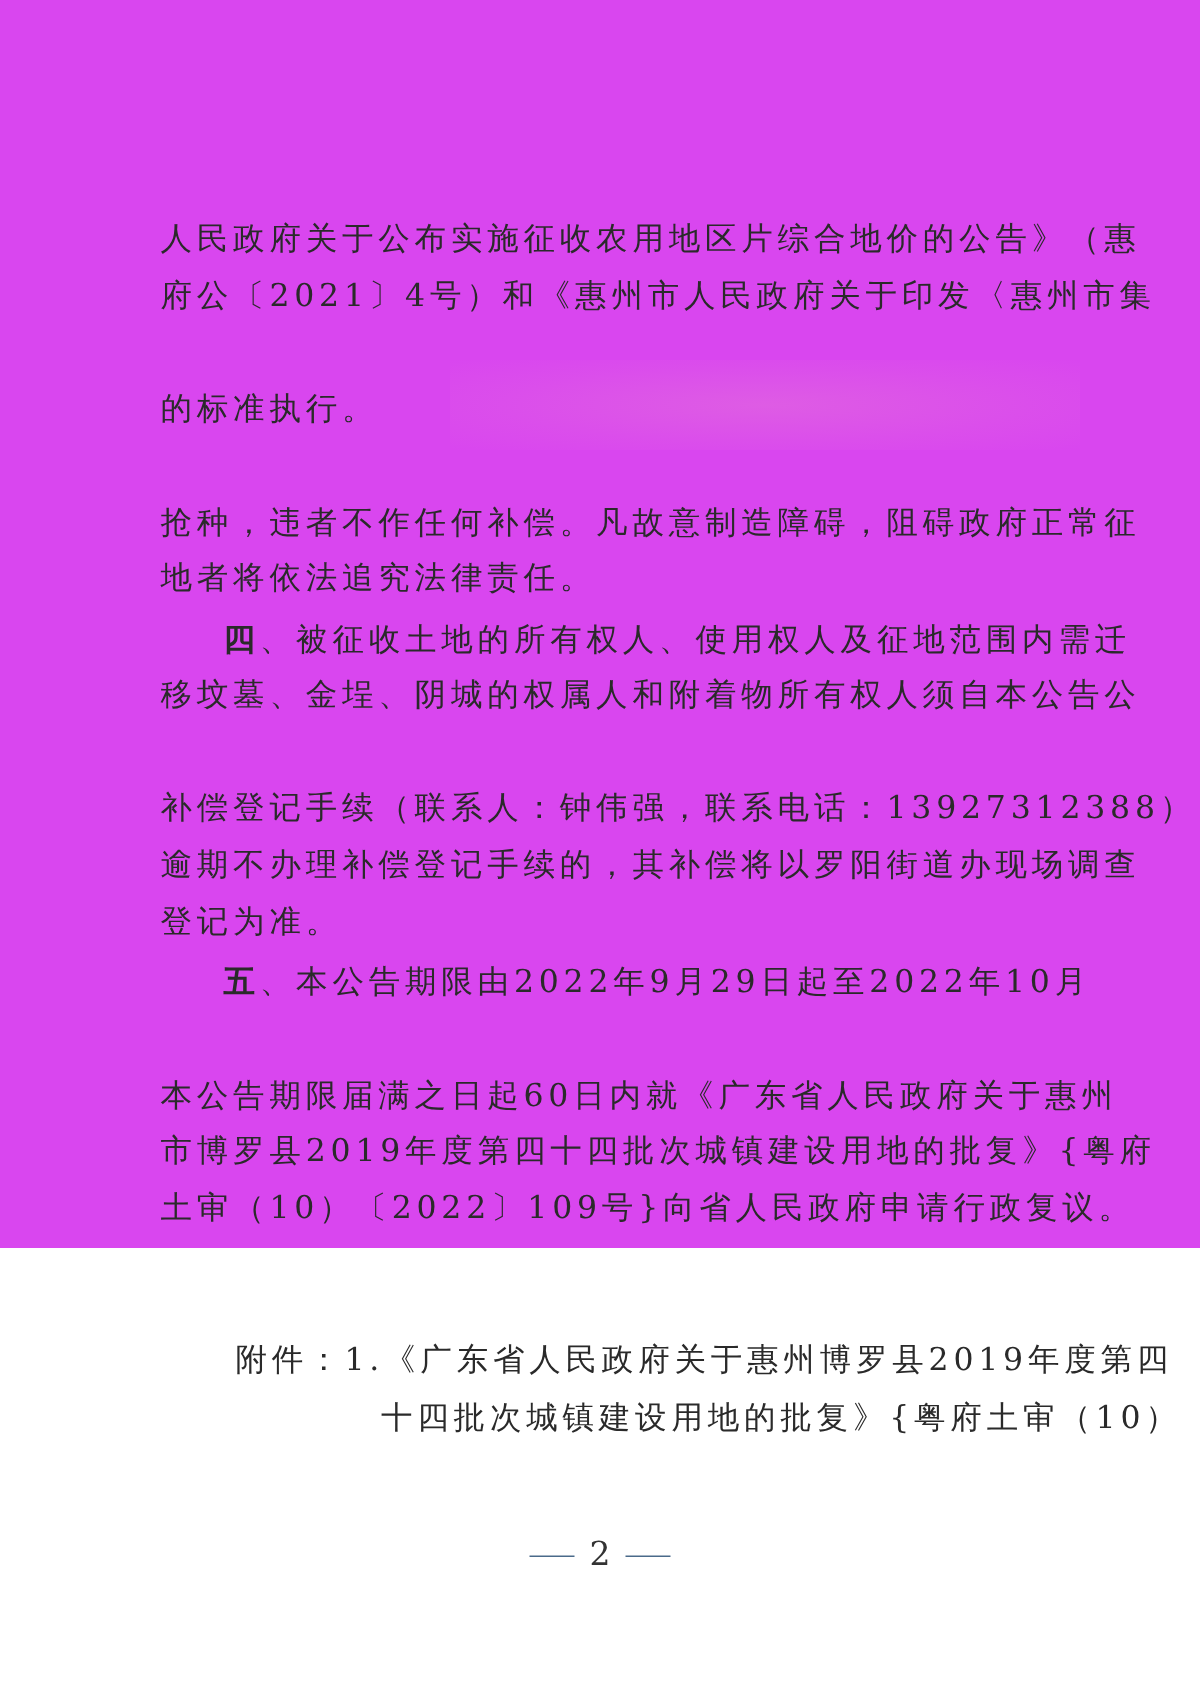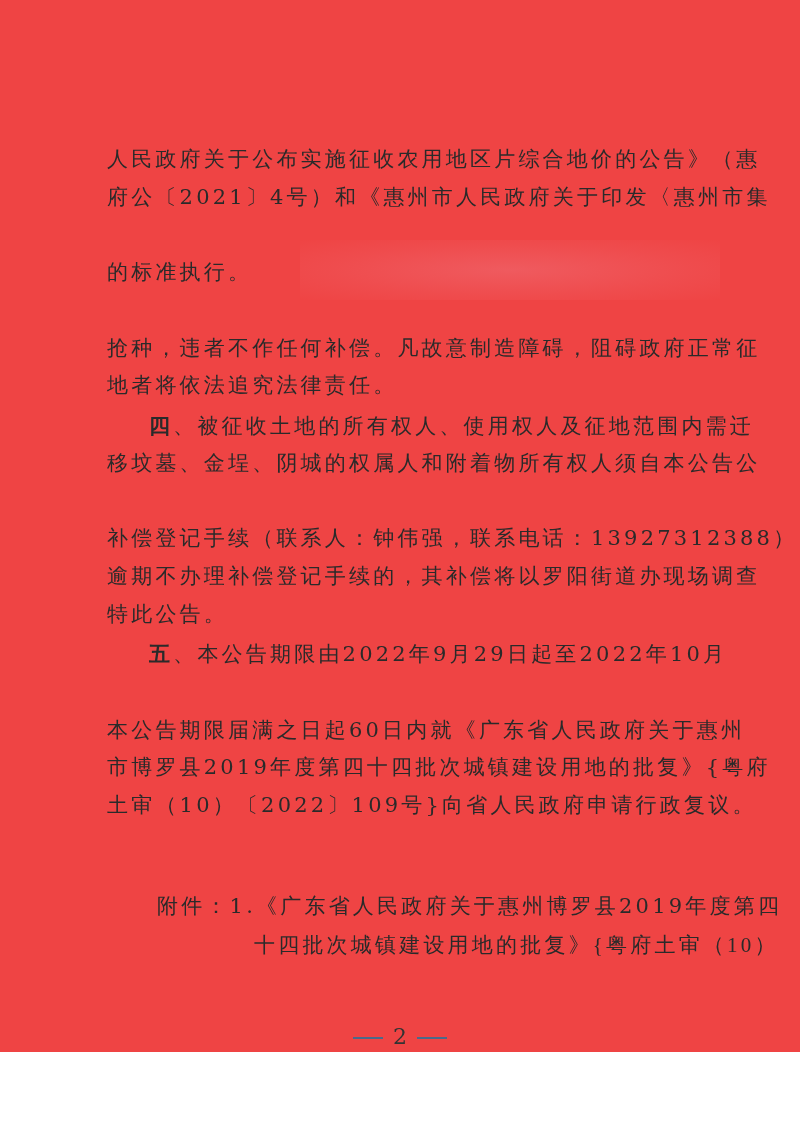--- a/index.html
+++ b/index.html
@@ -1,39 +1,39 @@
 <!DOCTYPE html>
 <html><head>
 <meta charset="utf-8">
 <style>
   html, body { margin: 0; padding: 0; background: #ffffff; }
   body { width: 800px; height: 1128px; position: relative; overflow: hidden; }
   .page {
-    position: absolute; left: 0; top: 0; width: 800px; height: 1052px;
-    background: #ef4444;
+    position: absolute; left: 0; top: 0; width: 800px; height: 832px;
+    background: #d946ef;
     font-family: "DejaVu Serif", "Liberation Serif", serif;
     color: #2a2a2a;
   }
   .line {
     position: absolute;
     left: 107px;
     width: 600px;
     font-size: 21px;
     line-height: 26px;
     height: 26px;
     white-space: nowrap;
     letter-spacing: 3.2px;
     text-align: justify;
     text-align-last: justify;
   }
   .line.last { text-align-last: left; }
   .line.indent { left: 149px; width: 558px; }
   .line .heading { font-weight: bold; font-family: "DejaVu Sans", "Liberation Sans", sans-serif; }
   .attach1 { left: 157px; width: 550px; }
-  .attach2 { left: 254px; width: 453px; font-family: Liberation Serif, serif; }
+  .attach2 { left: 254px; width: 453px; }
   .seal {
     position: absolute; left: 300px; top: 240px; width: 420px; height: 60px;
     background: radial-gradient(ellipse at center, rgba(240,170,190,0.22) 0%, rgba(240,170,190,0.08) 60%, rgba(255,255,255,0) 100%);
     pointer-events: none;
   }
   .page-number {
     position: absolute; left: 0; width: 800px; top: 1022px;
     text-align: center; font-size: 22px; line-height: 30px;
     font-family: "DejaVu Serif", "Liberation Serif", serif; color: #333;
   }
@@ -50,21 +50,21 @@
   <div class="line" style="top:184px">府公〔2021〕4号）和《惠州市人民政府关于印发〈惠州市集</div>
   <div class="line last" style="top:259px">的标准执行。</div>
 
   <div class="line" style="top:335px">抢种，违者不作任何补偿。凡故意制造障碍，阻碍政府正常征</div>
   <div class="line last" style="top:372px">地者将依法追究法律责任。</div>
 
   <div class="line" style="top:450px">移坟墓、金埕、阴城的权属人和附着物所有权人须自本公告公</div>
   <div class="line indent" style="top:413px"><span class="heading">四</span><span>、被征收土地的所有权人、使用权人及征地范围内需迁</span></div>
   <div class="line" style="top:525px">补偿登记手续（联系人：钟伟强，联系电话：13927312388），</div>
   <div class="line" style="top:563px">逾期不办理补偿登记手续的，其补偿将以罗阳街道办现场调查</div>
-  <div class="line last" style="top:601px">特此公告。</div>
+  <div class="line last" style="top:601px">登记为准。</div>
 
   <div class="line indent" style="top:641px"><span class="heading">五</span><span>、本公告期限由2022年9月29日起至2022年10月</span></div>
   <div class="line" style="top:717px">本公告期限届满之日起60日内就《广东省人民政府关于惠州</div>
   <div class="line" style="top:754px">市博罗县2019年度第四十四批次城镇建设用地的批复》{粤府</div>
   <div class="line last" style="top:792px">土审（10）〔2022〕109号}向省人民政府申请行政复议。</div>
 
 
   <div class="line attach1" style="top:893px">附件：1.《广东省人民政府关于惠州博罗县2019年度第四</div>
   <div class="line attach2 last" style="top:932px">十四批次城镇建设用地的批复》{粤府土审（10）</div>
 

